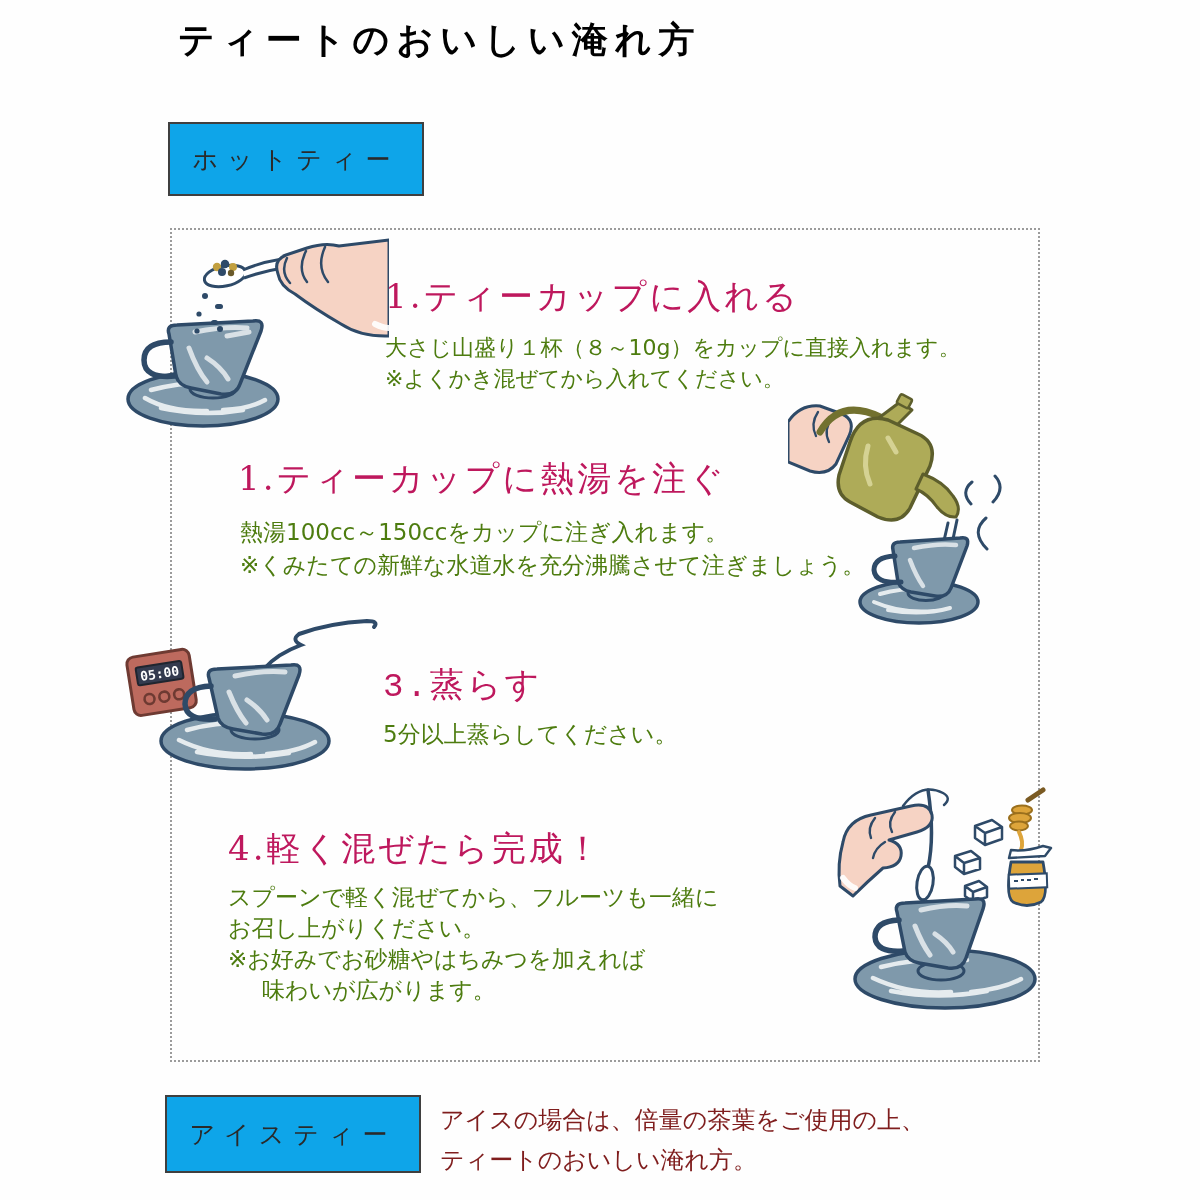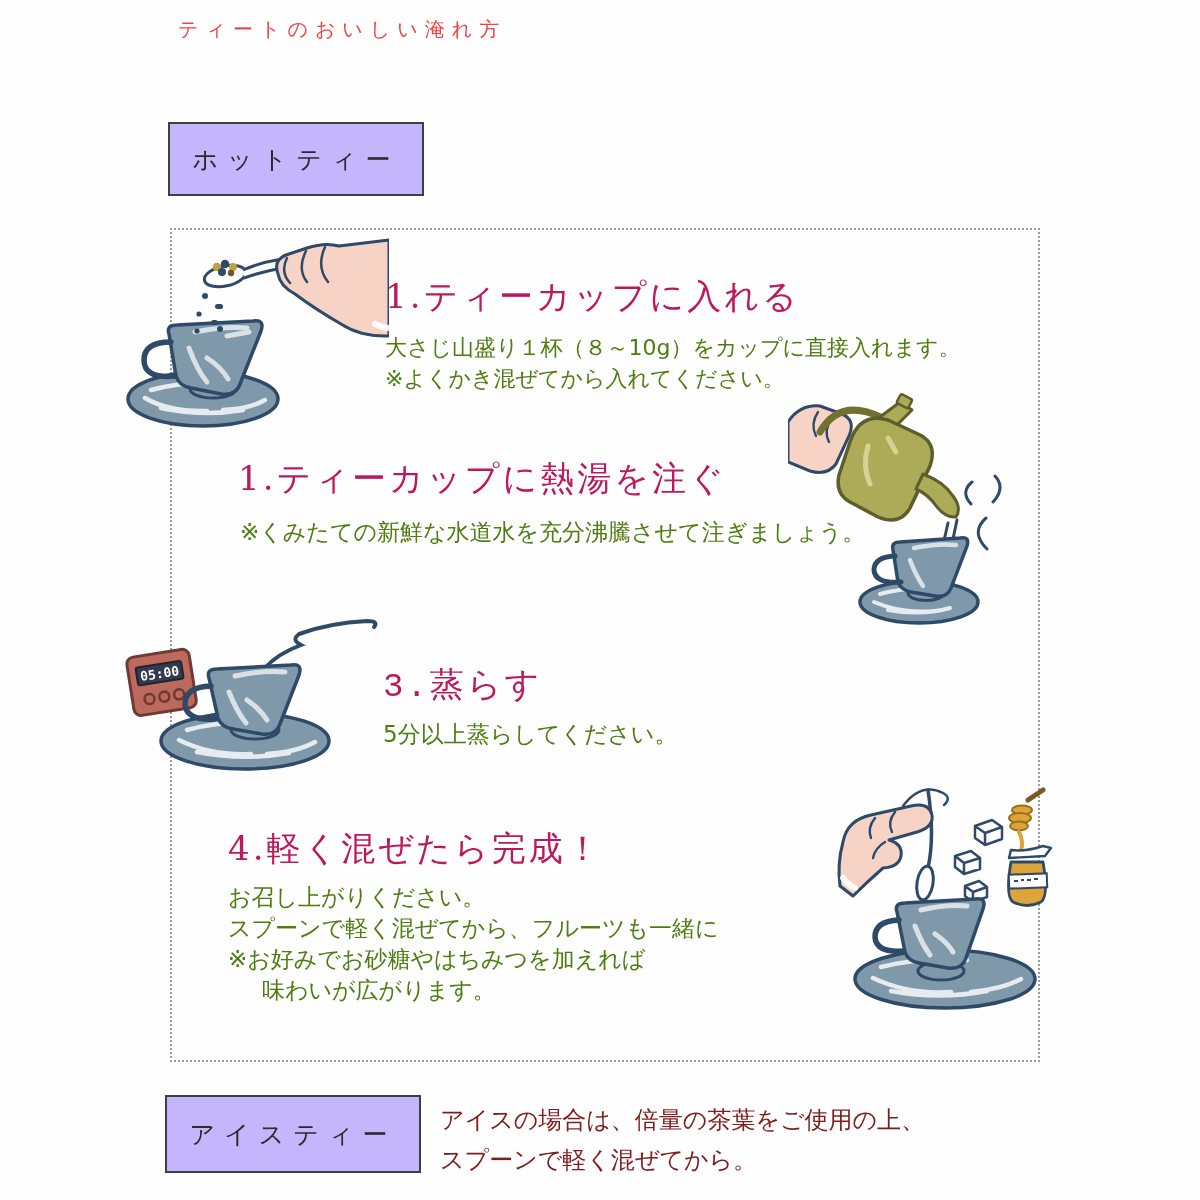--- a/index.html
+++ b/index.html
@@ -4,24 +4,24 @@
 <style>
   html,body{margin:0;padding:0;}
   body{
     width:1200px;height:1200px;position:relative;background:#fefefe;
     font-family:"DejaVu Sans","Liberation Sans",sans-serif;color:#2f2f2f;
     overflow:hidden;
   }
   .serif{font-family:"DejaVu Serif","Liberation Serif",serif;}
   .abs{position:absolute;}
   .page-title{
-    left:178px;top:16px;font-size:20px;letter-spacing:7px;color:#ef4444;font-weight:400;
+    left:178px;top:16px;font-size:36px;letter-spacing:7px;color:#000000;font-weight:700;
   }
   .label-box{
-    width:252px;height:70px;border:2px solid #3f3f3f;background:#c4b5fd;
+    width:252px;height:70px;border:2px solid #3f3f3f;background:#0ea5e9;
     display:flex;align-items:center;justify-content:center;
     font-size:25px;letter-spacing:9px;color:#2a2a2a;
   }
   .hot-box{left:168px;top:122px;}
   .ice-box{left:165px;top:1095px;height:74px;}
   .dashed-frame{
     left:170px;top:228px;width:866px;height:830px;
     border:2px dotted #9b9b9b;background:transparent;
   }
   .step-heading{
@@ -82,20 +82,21 @@
 </svg>
 
 <div class="abs serif step-heading" style="left:385px;top:274px;">1.ティーカップに入れる</div>
 <div class="abs step-body" style="left:385px;top:332px;font-size:22px;">
   <div>大さじ山盛り１杯（８～10g）をカップに直接入れます。</div>
   <div>※よくかき混ぜてから入れてください。</div>
 </div>
 
 <div class="abs serif step-heading" style="left:238px;top:456px;">1.ティーカップに熱湯を注ぐ</div>
 <div class="abs step-body body-l" style="left:240px;top:516px;">
+  <div>熱湯100cc～150ccをカップに注ぎ入れます。</div>
   <div>※くみたての新鮮な水道水を充分沸騰させて注ぎましょう。</div>
 </div>
 
 <svg class="abs" style="left:788px;top:390px;" width="232" height="250" viewBox="0 0 232 250">
 
   <path d="M0,32 Q12,14 32,16 L54,24 Q68,30 61,46 L48,74 Q39,86 22,81 L0,72 Z" fill="#f6d3c4" stroke="#2e4a68" stroke-width="3"></path>
   <path d="M30,22 q-8,12 -2,24 M44,28 q-9,12 -3,24" stroke="#2e4a68" stroke-width="2.3" fill="none" stroke-linecap="round"></path>
 
   <path d="M32,42 Q52,8 92,27" fill="none" stroke="#72712f" stroke-width="7" stroke-linecap="round"></path>
 
@@ -144,22 +145,22 @@
   <path d="M106,78 Q80,79 80,96 Q81,113 110,111" fill="none" stroke="#2e4a68" stroke-width="5.5" stroke-linecap="round"></path>
 </svg>
 
 <div class="abs serif step-heading" style="left:383px;top:662px;font-family:Liberation Mono, monospace;">3.蒸らす</div>
 <div class="abs step-body body-l" style="left:383px;top:718px;">
   <div>5分以上蒸らしてください。</div>
 </div>
 
 <div class="abs serif step-heading" style="left:228px;top:826px;">4.軽く混ぜたら完成！</div>
 <div class="abs step-body" style="left:228px;top:882px;line-height:31px;">
+  <div>スプーンで軽く混ぜてから、フルーツも一緒に</div>
   <div>お召し上がりください。</div>
-  <div>スプーンで軽く混ぜてから、フルーツも一緒に</div>
   <div>※お好みでお砂糖やはちみつを加えれば</div>
   <div class="indent1">味わいが広がります。</div>
 </div>
 
 <svg class="abs" style="left:815px;top:778px;" width="270" height="258" viewBox="0 0 270 258">
 
   <path d="M88,28 Q106,4 128,15 Q137,20 129,27" fill="none" stroke="#2e4a68" stroke-width="2.5" stroke-linecap="round"></path>
 
   <path d="M113,12 Q120,58 113,90" fill="none" stroke="#2e4a68" stroke-width="3.5" stroke-linecap="round"></path>
   <ellipse cx="110" cy="105" rx="8" ry="17" fill="#ffffff" stroke="#2e4a68" stroke-width="3" transform="rotate(9 110 105)"></ellipse>
@@ -198,14 +199,14 @@
   <path d="M106,132 q26,-6 46,-4 M100,148 q7,18 15,29 M120,156 q12,8 18,18" stroke="#ffffff" stroke-width="5" fill="none" stroke-linecap="round" opacity="0.7"></path>
   <path d="M84,142 Q60,143 60,159 Q61,175 88,173" fill="none" stroke="#2e4a68" stroke-width="5.5" stroke-linecap="round"></path>
 </svg>
 
 <div class="abs label-box serif ice-box">
   <span>アイスティー</span>
 </div>
 
 <div class="abs ice-text">
   <div>アイスの場合は、倍量の茶葉をご使用の上、</div>
-  <div>スプーンで軽く混ぜてから。</div>
+  <div>ティートのおいしい淹れ方。</div>
 </div>
 
 </body></html>

